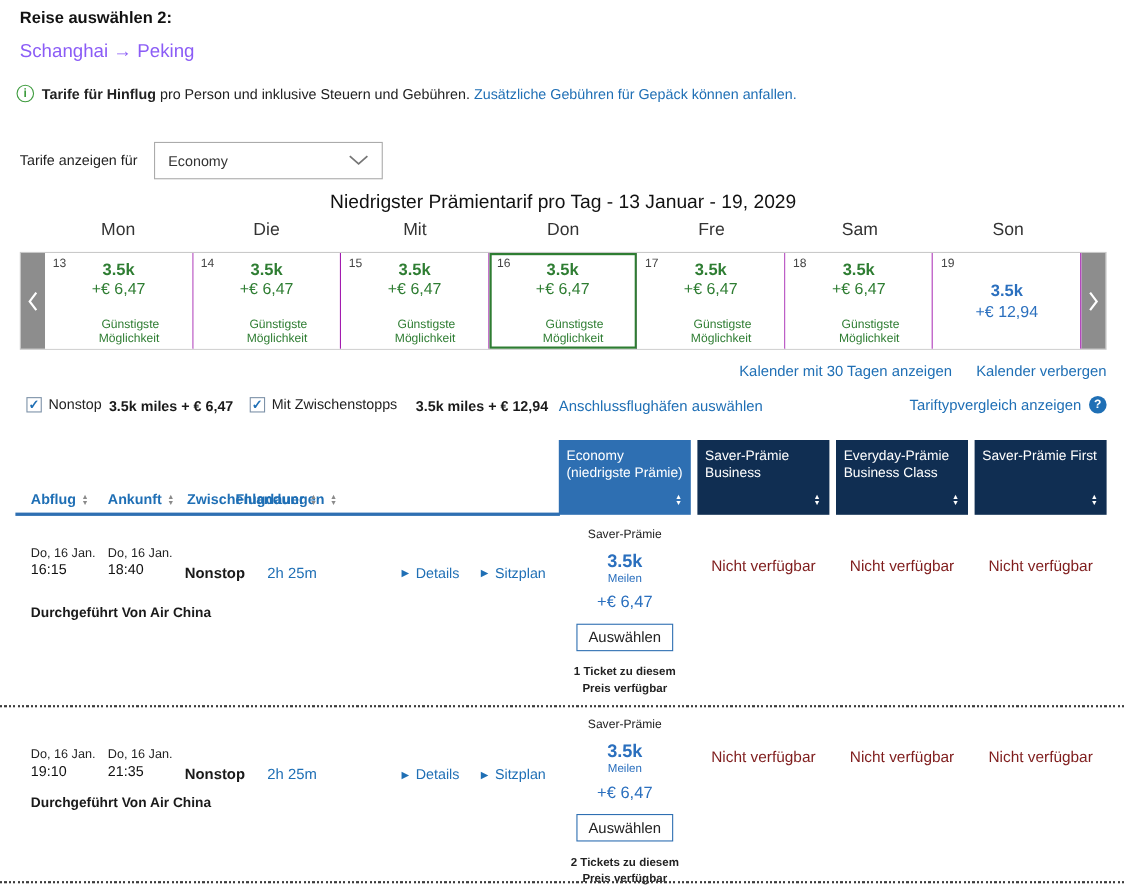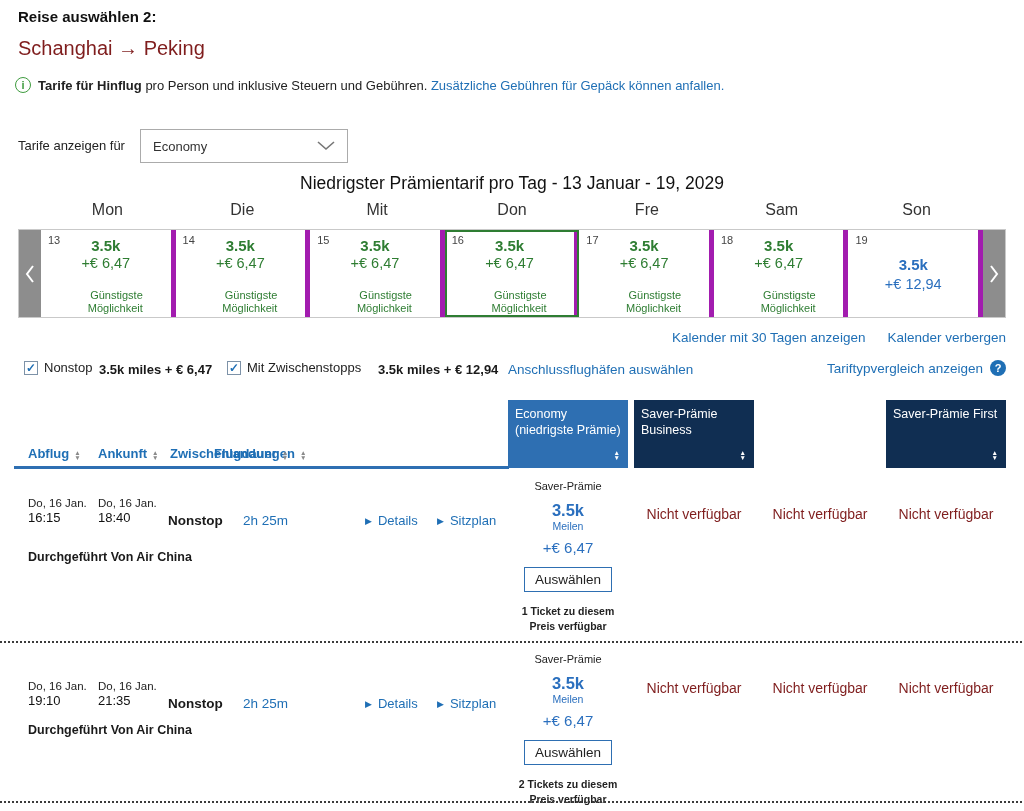--- a/index.html
+++ b/index.html
@@ -3,40 +3,40 @@
 <meta charset="utf-8">
 <style>
   * { margin:0; padding:0; box-sizing:border-box; }
   body { width:1024px; height:811px; background:#fff; overflow:hidden;
          font-family:"Liberation Sans", sans-serif; color:#1a1a1a; }
   .page { position:relative; width:1024px; height:811px; background:#fff; }
   .abs { position:absolute; }
 
   
   .page-title { left:18px; top:8px; font-size:15px; font-weight:bold; color:#111; }
-  .route { left:18px; top:37px; font-size:20px; color:#7f1d1d; }
+  .route { left:18px; top:37px; font-size:17px; color:#8b5cf6; }
   .info-row { left:15px; top:77px; display:flex; align-items:center; gap:7px; font-size:13px; color:#222; }
   .info-icon { width:16px; height:16px; border:1.5px solid #3f9c3f; border-radius:50%; color:#3f9c3f;
                display:inline-flex; align-items:center; justify-content:center; font-size:11px; font-weight:bold; flex:0 0 auto; }
   .info-icon::before { content:"i"; }
   .bold { font-weight:bold; }
   .link { color:#1f6fb5; cursor:pointer; text-decoration:none; }
 
   
   .sel-label { left:18px; top:138px; font-size:13px; color:#222; }
   .fare-select { left:140px; top:129px; width:208px; height:34px; border:1px solid #ababab; background:#fff;
                  display:flex; align-items:center; justify-content:space-between; padding:0 12px; font-size:13px; color:#333; cursor:pointer; }
 
   
   .cal-title { left:0; top:173px; width:1024px; text-align:center; font-size:17.5px; color:#111; }
   .day-row { left:40px; top:201px; width:944px; display:flex; }
   .day-name { flex:1; text-align:center; font-size:16px; color:#333; }
   .cal-strip { left:18px; top:229px; width:988px; height:89px; display:flex; border:1px solid #c9c9c9; }
   .cal-arrow { width:22px; background:#8d8d8d; display:flex; align-items:center; justify-content:center; cursor:pointer; flex:0 0 auto; }
-  .cal-cell { flex:1; position:relative; background:#fff; border-right:5px solid #a21caf; cursor:pointer;
+  .cal-cell { flex:1; position:relative; background:#fff; border-right:1px solid #a21caf; cursor:pointer;
               display:flex; flex-direction:column; align-items:center; justify-content:center; padding-top:4px; }
   .cal-cell:last-of-type { border-right:none; }
   .cal-cell.selected { outline:2px solid #2e7d32; outline-offset:-2px; }
   .cal-date { position:absolute; top:4px; left:7px; font-size:11px; color:#444; }
   .cal-miles { font-size:15px; font-weight:bold; color:#2e7d32; }
   .cal-price { font-size:14.5px; color:#2e7d32; margin-top:1px; }
   .cal-note { font-size:11px; color:#2e7d32; width:74px; text-align:right; line-height:1.15; margin-top:18px; }
   .cal-cell.alt .cal-miles, .cal-cell.alt .cal-price { color:#2a6fbe; }
   .cal-cell.alt { justify-content:center; gap:2px; padding-top:0; }
   .cal-links { right:18px; top:330px; display:flex; gap:22px; font-size:13.5px; }
@@ -201,20 +201,24 @@
   </div>
 
   <div class="colhead selected" style="left:508px;">
     <span>Economy (niedrigste Prämie)</span>
     <span class="sorticon"></span>
   </div>
   <div class="colhead navy" style="left:634px;">
     <span>Saver-Prämie Business</span>
     <span class="sorticon"></span>
   </div>
+  <div class="colhead navy" style="left:760px;">
+    <span>Everyday-Prämie Business Class</span>
+    <span class="sorticon"></span>
+  </div>
   <div class="colhead navy" style="left:886px;">
     <span>Saver-Prämie First</span>
     <span class="sorticon"></span>
   </div>
 
   <span class="lefthead" style="left:28px;"><span>Abflug</span><span class="sorticon"></span></span>
   <span class="lefthead" style="left:98px;"><span>Ankunft</span><span class="sorticon"></span></span>
   <span class="lefthead" style="left:170px;"><span>Zwischenlandungen</span><span class="sorticon"></span></span>
   <span class="lefthead" style="left:214px;"><span>Flugdauer</span><span class="sorticon"></span></span>
   <div class="abs blue-rule"></div>

